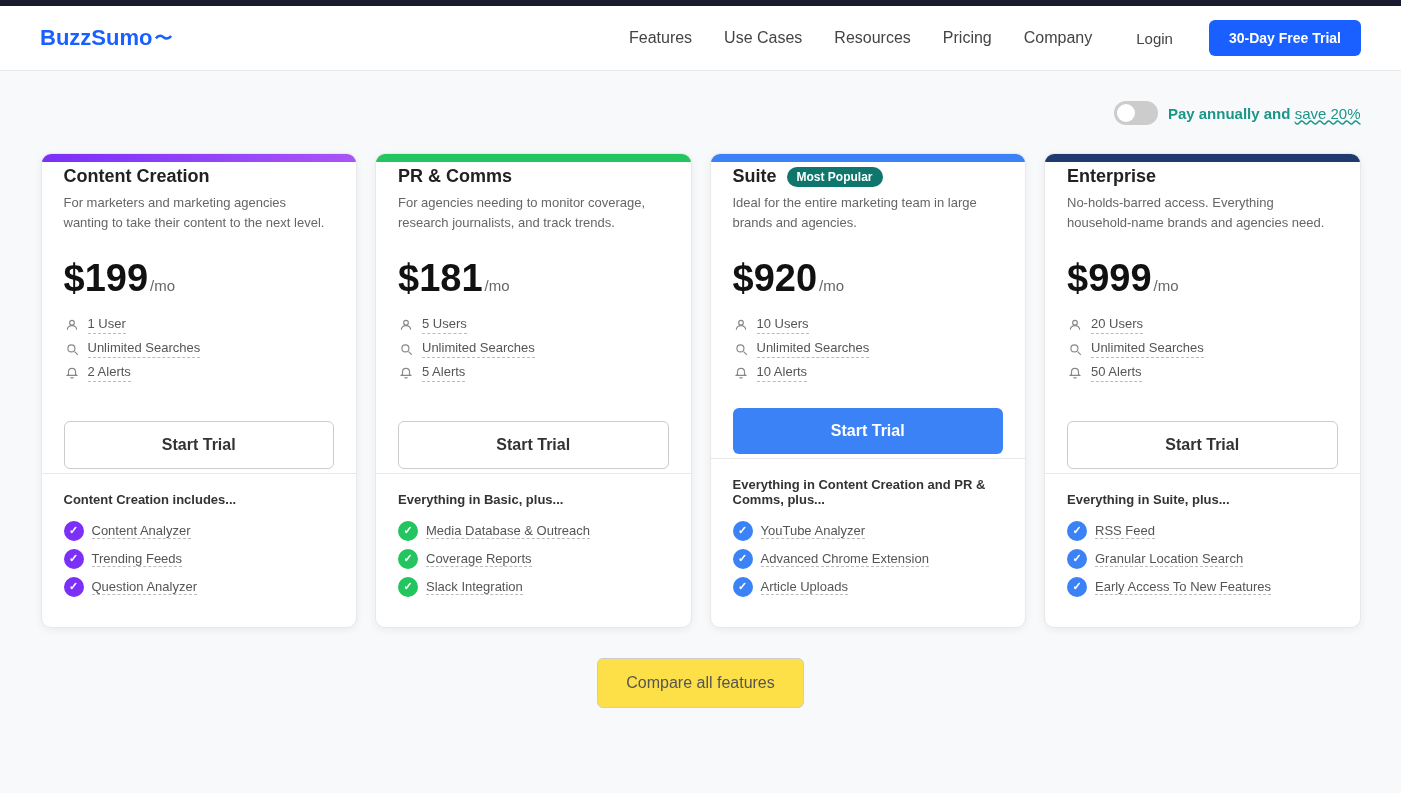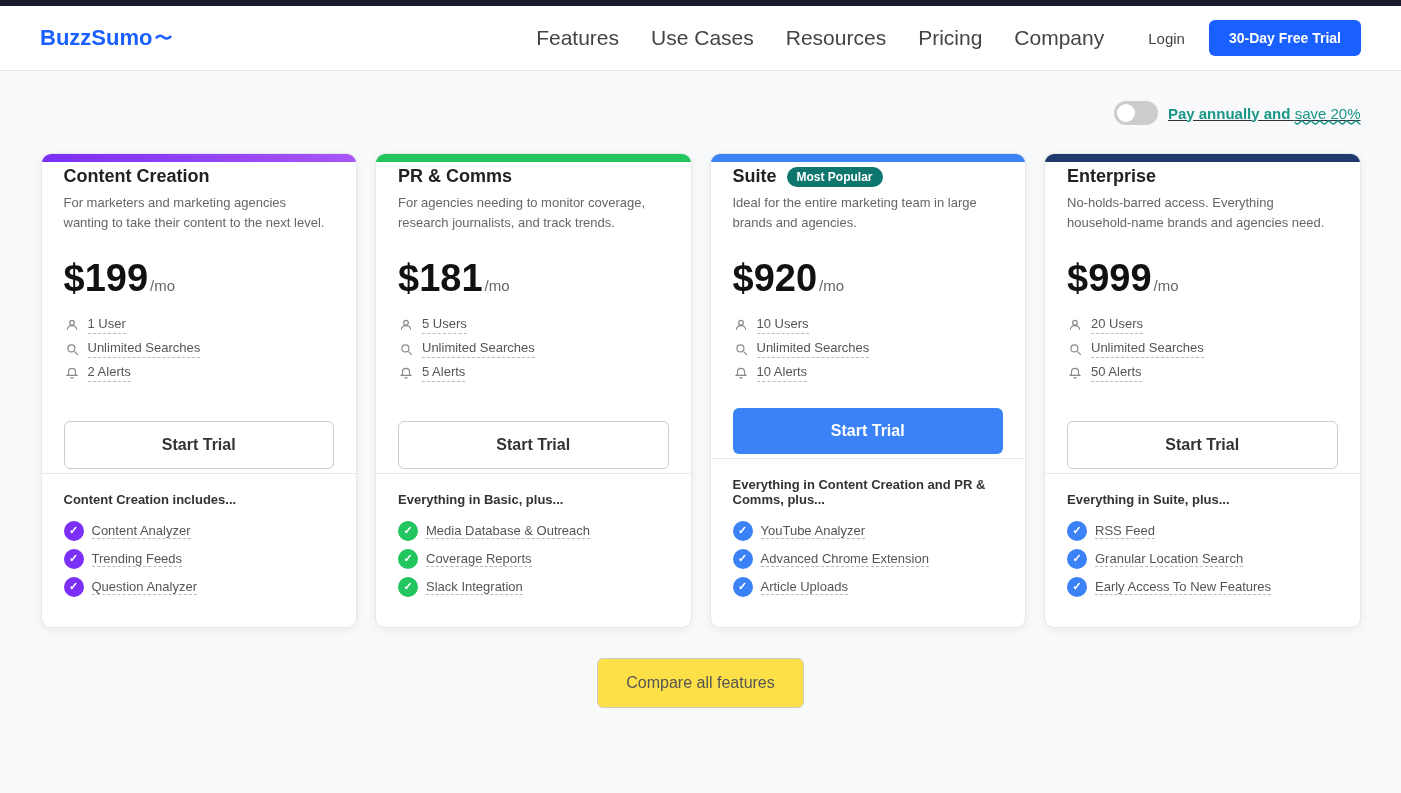--- a/index.html
+++ b/index.html
@@ -27,24 +27,24 @@
       gap: 2px;
     }
     .logo-wave {
       color: #1a5fff;
       font-size: 18px;
     }
     .nav-links { display: flex; gap: 32px; align-items: center; margin-right: 32px; }
     .nav-links a {
       text-decoration: none;
       color: #444;
-      font-size: 21px;
+      font-size: 16px;
       font-weight: 500;
     }
-    .nav-actions { display: flex; gap: 12px; align-items: center; }
+    .nav-actions { display: flex; gap: 24px; align-items: center; }
     .btn-login {
       background: none;
       border: none;
       font-size: 15px;
       font-weight: 500;
       color: #444;
       cursor: pointer;
       padding: 8px 12px;
     }
     .btn-free-trial {
@@ -61,21 +61,20 @@
     
     .main { max-width: 1380px; margin: 0 auto; padding: 30px 30px 40px; }
 
     
     .annual-toggle {
       display: flex;
       justify-content: flex-end;
       align-items: center;
       margin-bottom: 28px;
       gap: 10px;
-      text-decoration: underline;
     }
     .toggle-switch {
       width: 44px; height: 24px;
       background: #ccc;
       border-radius: 12px;
       position: relative;
       cursor: pointer;
     }
     .toggle-switch::after {
       content: '';

